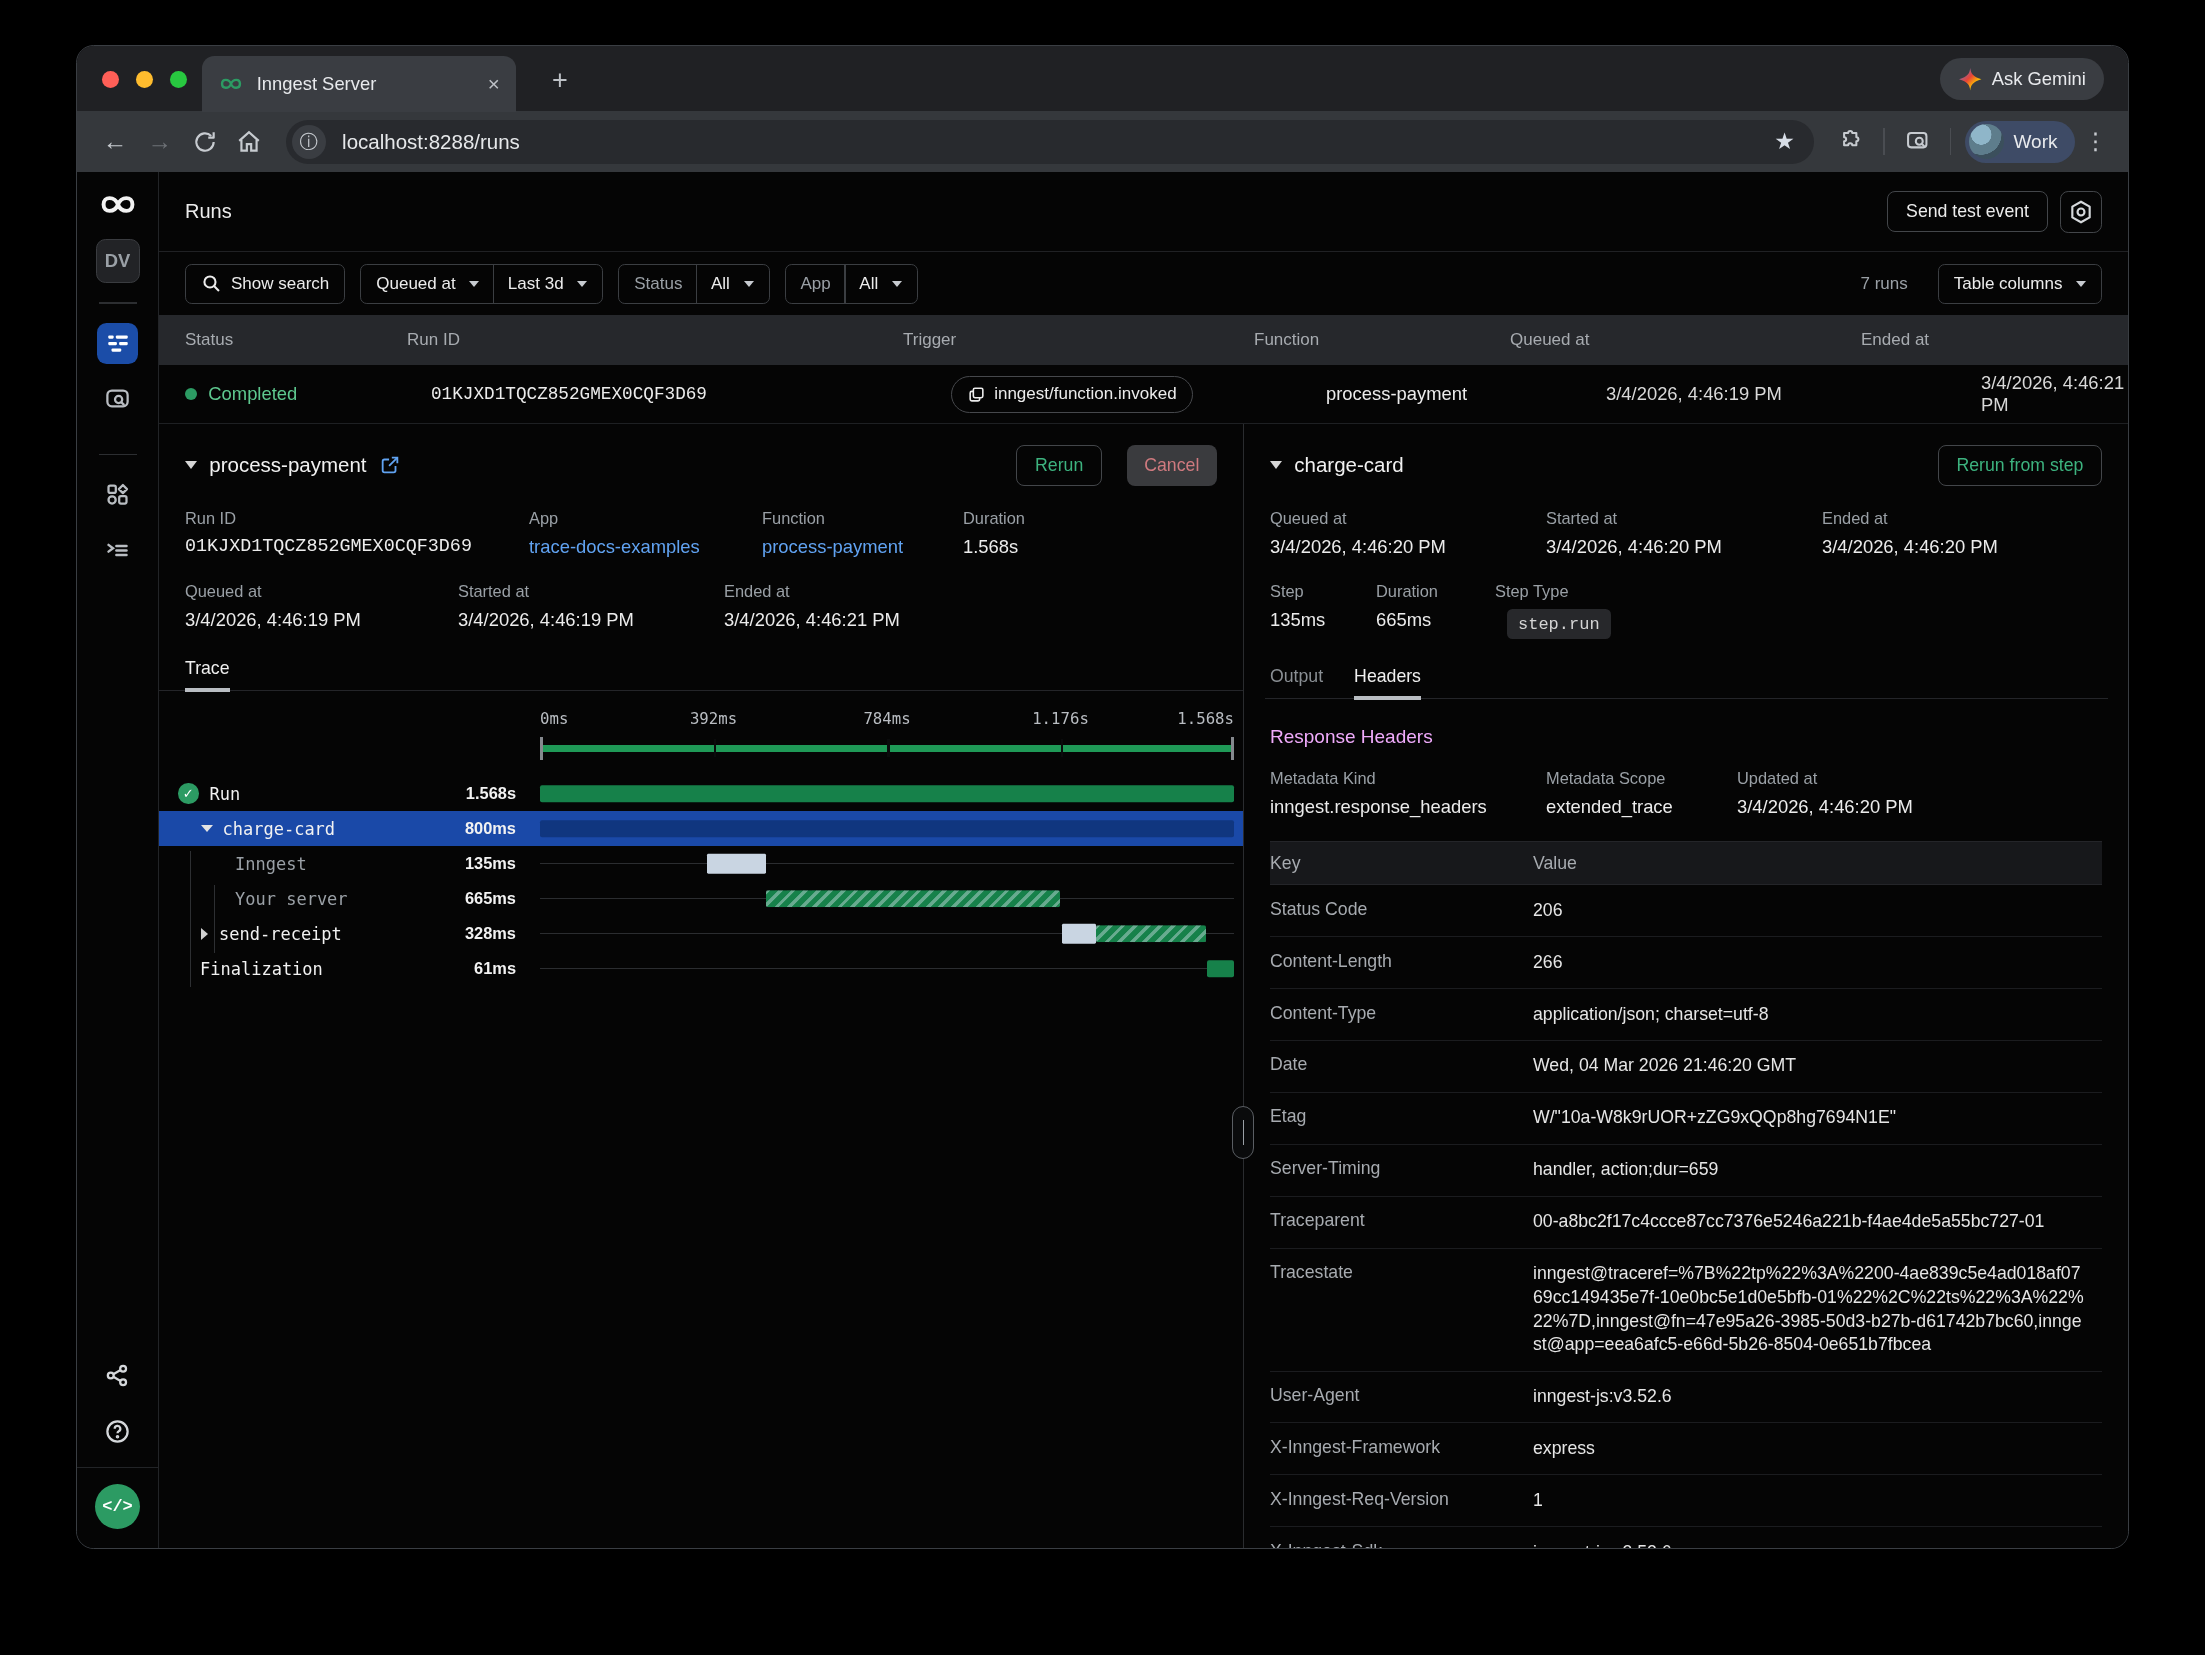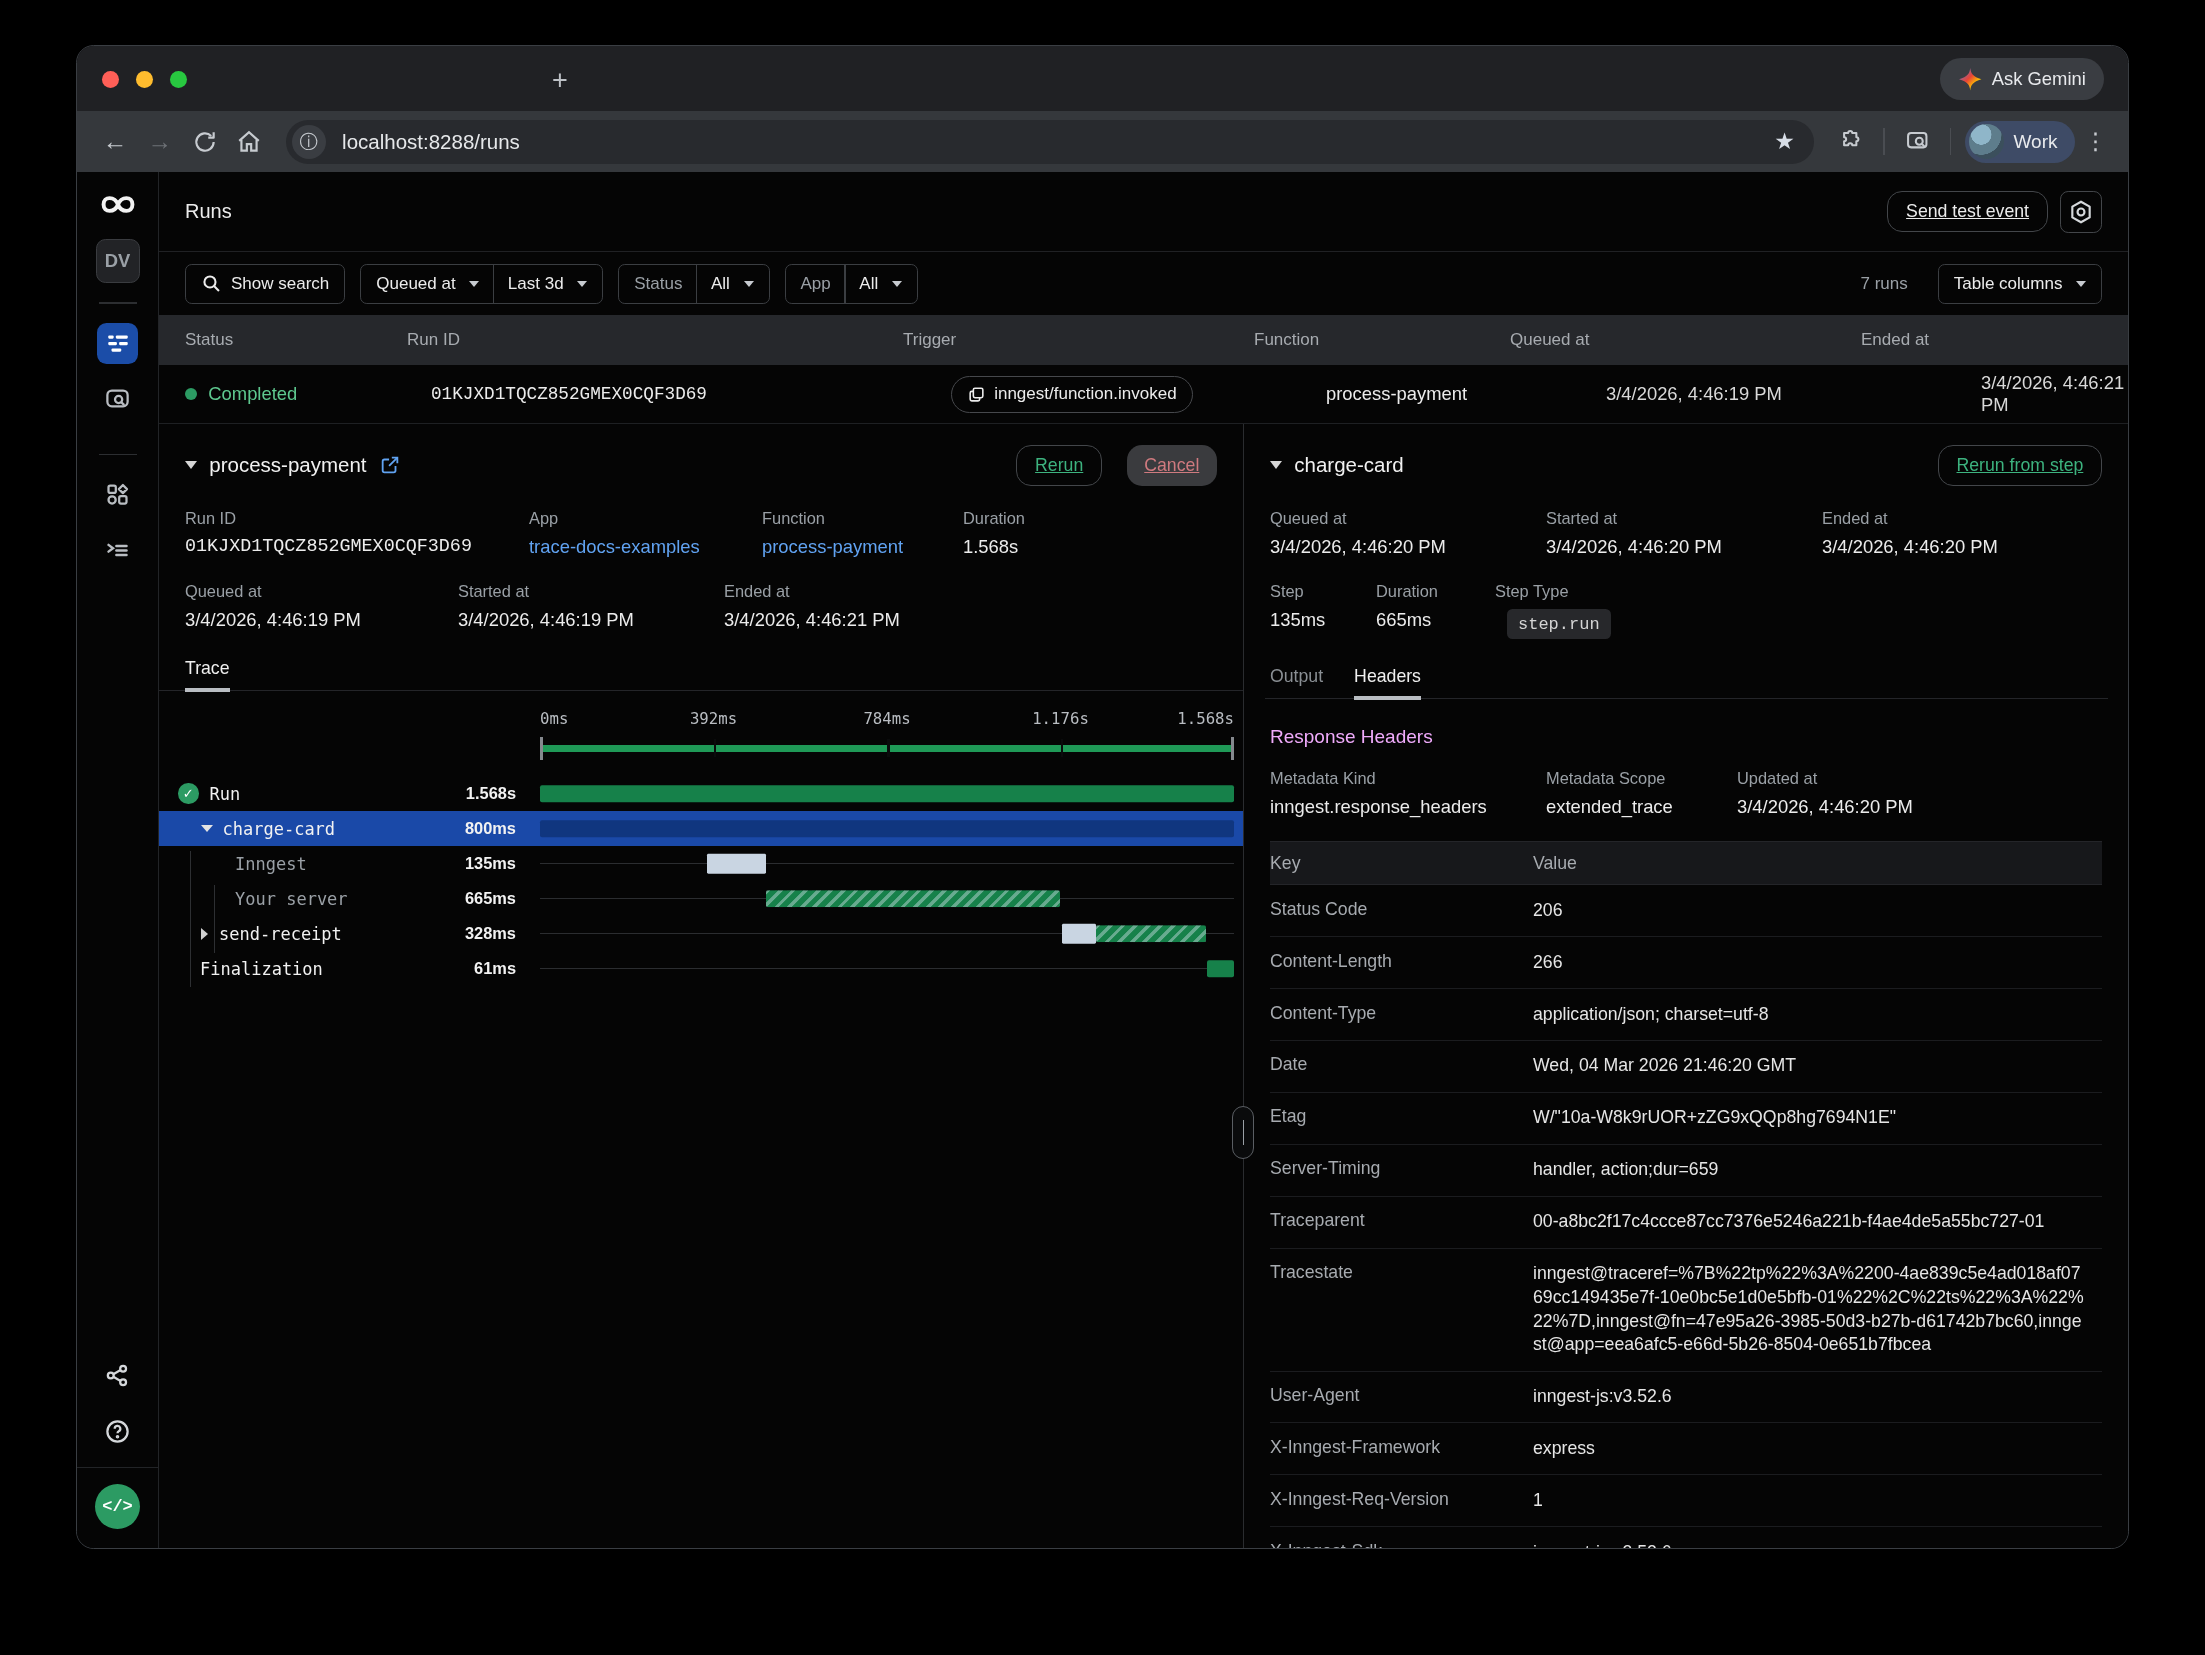--- a/index.html
+++ b/index.html
@@ -58,22 +58,22 @@
   .rail-foot { width:100%; border-top:1.4px solid #222427; padding:16.4px 0 19px; display:flex; justify-content:center; }
   .devbtn { width:45px; height:45px; border-radius:50%; background:#2c9b63; color:#fff;
     display:flex; align-items:center; justify-content:center; font-size:17px; font-weight:700; }
 
   .main { flex:1; display:flex; flex-direction:column; min-width:0; }
 
   .app-header { height:80px; flex:none; display:flex; align-items:center; padding:0 26px;
     border-bottom:1.4px solid #202124; }
   .page-title { color:#ececec; font-size:20px; font-weight:500; }
   .spacer { flex:1; }
-  .btn { height:41px; border:1.4px solid #43464a; border-radius:15px; background:transparent;
-    color:#ececec; font-size:17.7px; display:flex; align-items:center; justify-content:center; padding:0 17.7px;text-decoration:underline; }
+  .btn { height:41px; border:1.4px solid #43464a; border-radius:8px; background:transparent;
+    color:#ececec; font-size:17.7px; display:flex; align-items:center; justify-content:center; padding:0 17.7px; }
   .iconbtn { width:42px; height:42px; border:1.4px solid #43464a; border-radius:8.2px; background:transparent;
     color:#d5d8db; display:flex; align-items:center; justify-content:center; margin-left:12.3px; }
 
   .filter-row { height:63px; flex:none; display:flex; align-items:center; padding:0 26px; gap:15px; }
   .pill { height:40px; border:1.4px solid #3b3e42; border-radius:6.8px; display:flex; align-items:center;
     padding:0 15px; gap:9.5px; color:#ececec; font-size:17px; }
   .pill .lab { color:#9aa0a6; }
   .pill .pdiv { width:1.4px; height:100%; background:#3b3e42; margin:0 4.1px; align-self:stretch; }
   .chevd { width:0; height:0; border-left:5.5px solid transparent; border-right:5.5px solid transparent;
     border-top:6.8px solid #c7cbd0; margin-left:4.1px; }
@@ -172,20 +172,29 @@
 </head>
 <body>
 
 <div class="window">
 
   <div class="tabstrip">
     <div class="lights">
       <span class="light l-red"></span>
       <span class="light l-yellow"></span>
       <span class="light l-green"></span>
+    </div>
+    <div class="tab">
+      <span>
+        <svg width="26" height="17.7" viewBox="0 0 64 40">
+            <path d="M10 20 C10 7 27 7 32 20 C37 33 54 33 54 20 C54 7 37 7 32 20 C27 33 10 33 10 20 Z" fill="none" stroke="#2c9b63" stroke-width="6" stroke-linecap="round"></path>
+          </svg>
+      </span>
+      <span class="tab-title">Inngest Server</span>
+      <span class="tab-close">×</span>
     </div>
     <span class="newtab">+</span>
     <div class="gemini">
       <span>
         <svg width="24.5" height="24.5" viewBox="0 0 24 24">
             <defs>
               <linearGradient id="gg" x1="0" y1="0" x2="1" y2="1">
                 <stop offset="0" stop-color="#4285f4"></stop>
                 <stop offset=".45" stop-color="#ea4335"></stop>
                 <stop offset=".7" stop-color="#fbbc04"></stop>

